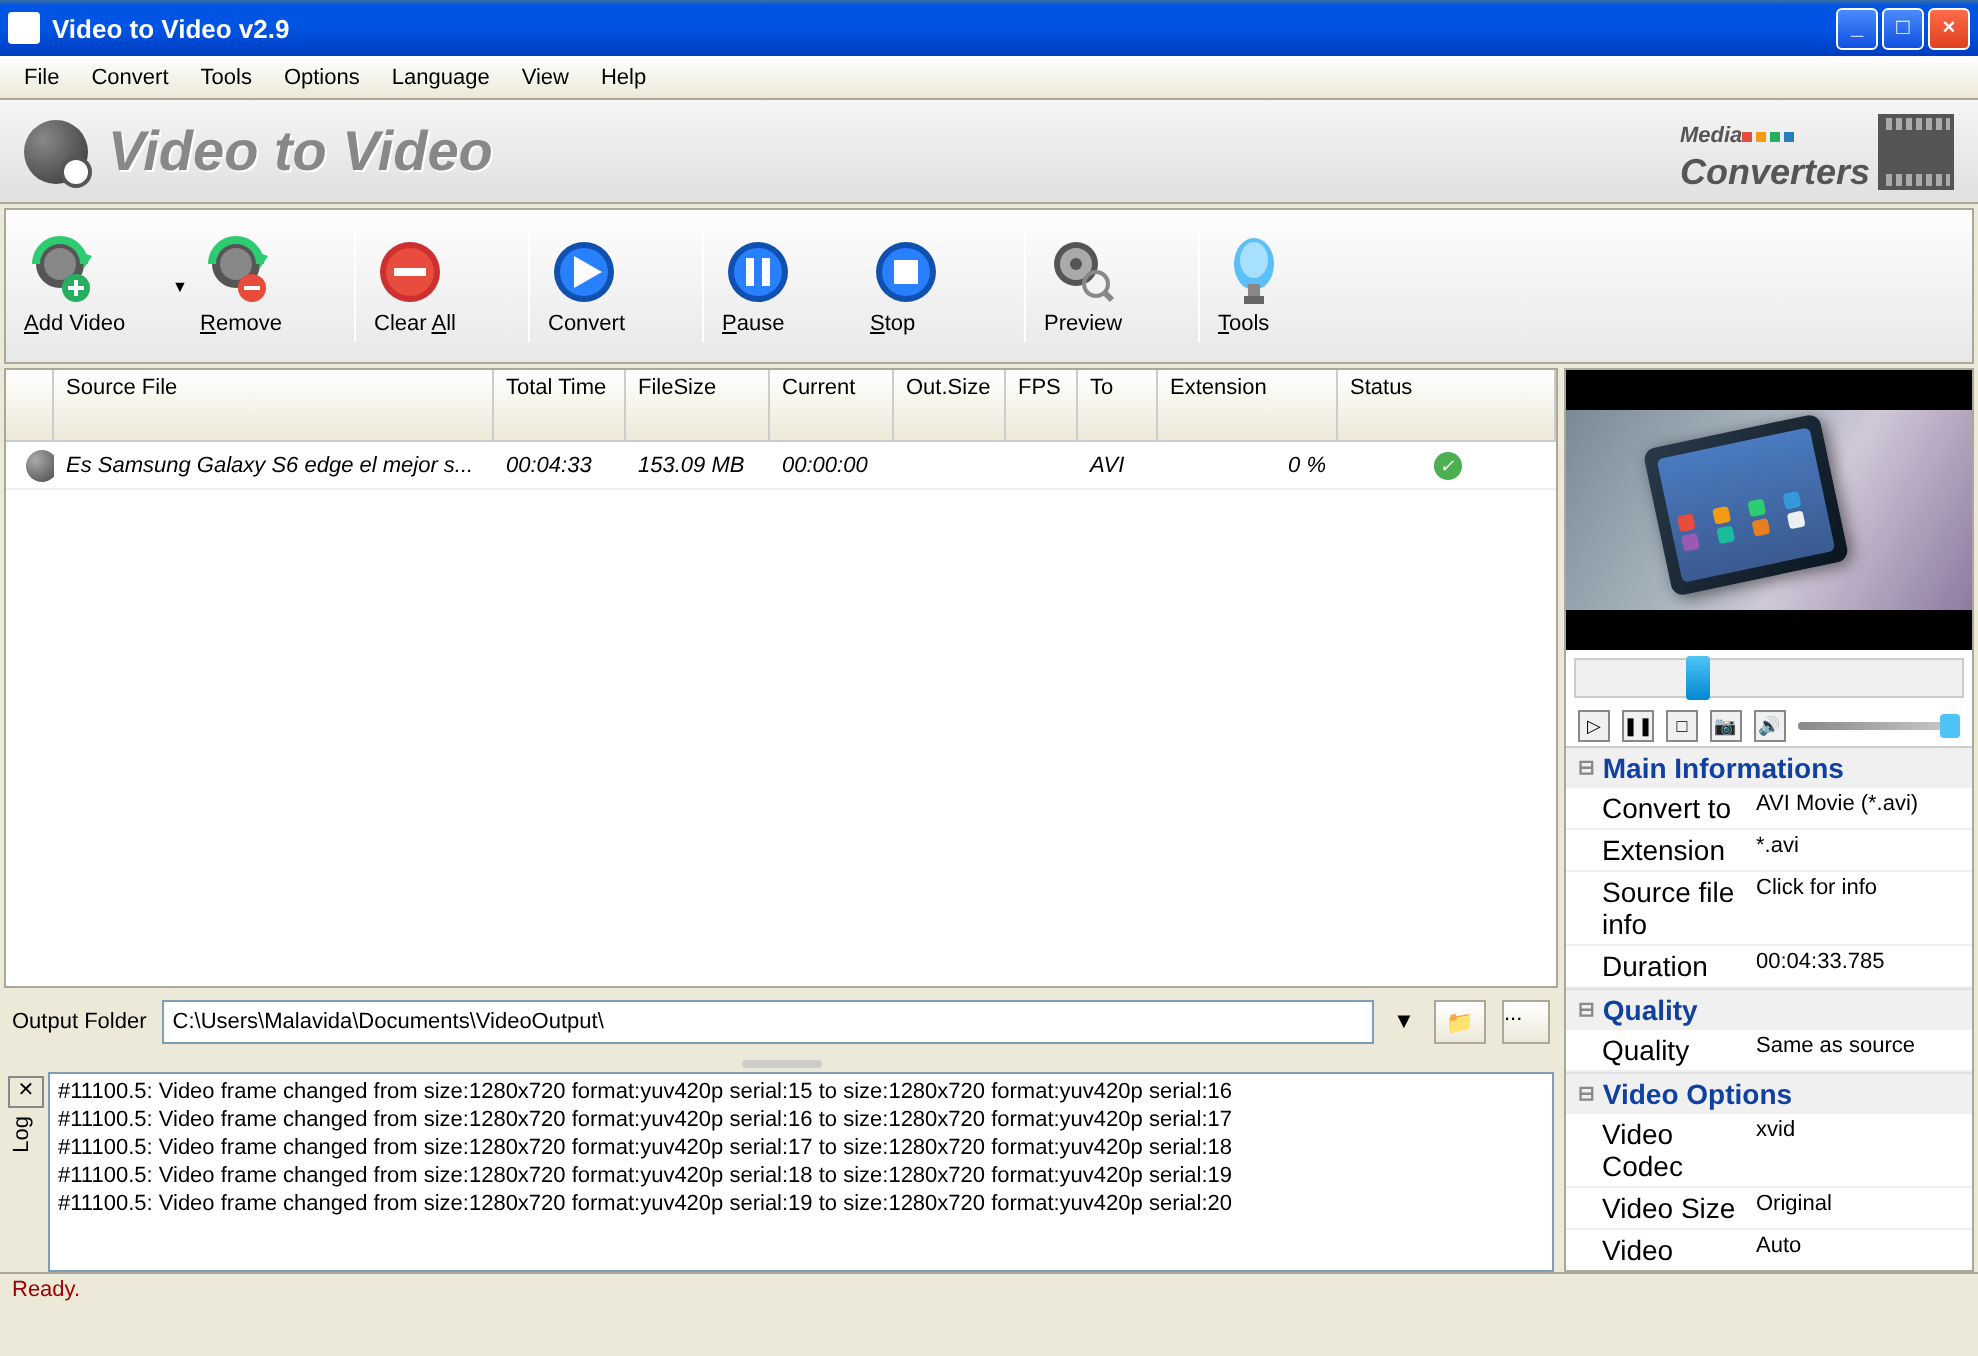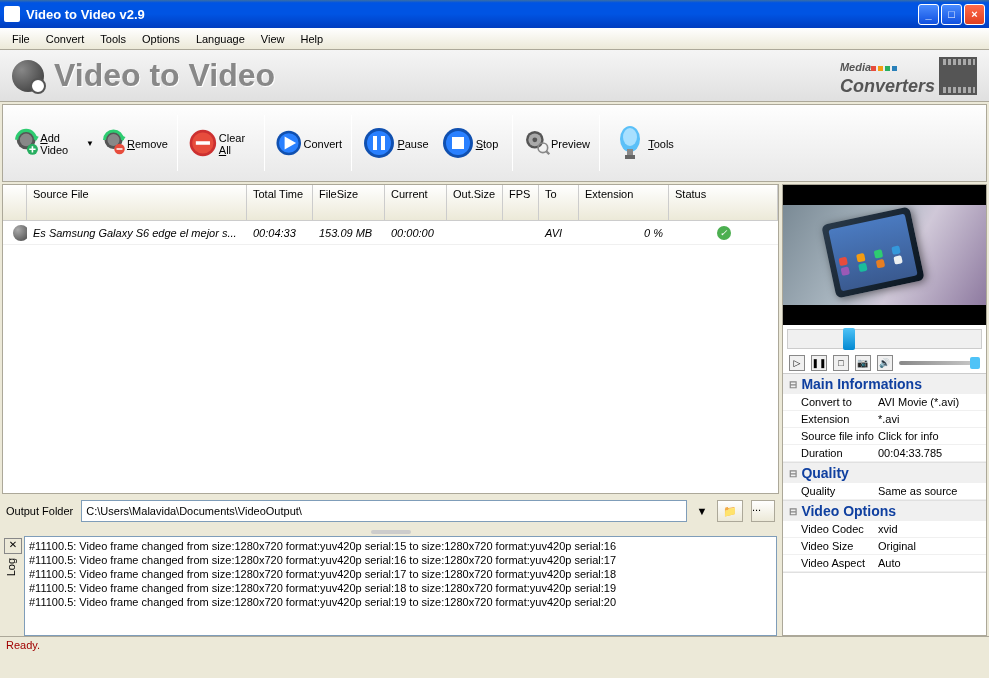--- a/index.html
+++ b/index.html
@@ -13,32 +13,32 @@
 .win-min, .win-max { background: linear-gradient(to bottom, #4a8cff, #1050e0); }
 .win-close { background: linear-gradient(to bottom, #ff6b4a, #e04020); }
 
 .menubar { height: 22px; background: linear-gradient(to bottom, #fff, #ece9d8); border-bottom: 1px solid #aca899; display: flex; align-items: center; padding: 0 4px; }
 .menu-item { padding: 2px 8px; cursor: default; }
 
 .banner { height: 52px; background: linear-gradient(to bottom, #f5f5f5, #e0e0e0); border-bottom: 1px solid #aca899; display: flex; align-items: center; padding: 0 12px; justify-content: space-between; }
 .banner-left { display: flex; align-items: center; gap: 10px; }
 .banner-logo { width: 32px; height: 32px; border-radius: 50%; background: radial-gradient(circle at 30% 30%, #888, #333); position: relative; }
 .banner-logo::after { content: ''; position: absolute; right: -2px; bottom: -2px; width: 12px; height: 12px; border-radius: 50%; border: 2px solid #555; background: white; }
-.banner-title { font-size: 32px; font-weight: bold; color: #888; text-shadow: 1px 1px 0 #fff; }
+.banner-title { font-size: 28px; font-weight: bold; font-style: italic; color: #888; text-shadow: 1px 1px 0 #fff; }
 .banner-right { display: flex; align-items: center; gap: 4px; }
 .mc-logo { font-size: 18px; font-style: italic; font-weight: bold; color: #555; }
 .mc-dots { display: inline-flex; gap: 2px; }
 .mc-dot { width: 5px; height: 5px; }
 .filmstrip { width: 38px; height: 38px; background: #555; position: relative; }
 .filmstrip::before, .filmstrip::after { content: ''; position: absolute; left: 2px; right: 2px; height: 6px; background: repeating-linear-gradient(to right, #555 0, #555 2px, #aaa 2px, #aaa 5px); }
 .filmstrip::before { top: 2px; }
 .filmstrip::after { bottom: 2px; }
 
 .toolbar { height: 78px; background: linear-gradient(to bottom, #fefefe, #e8e8e8); border: 1px solid #aca899; margin: 2px; display: flex; align-items: center; padding: 0 8px; gap: 4px; }
-.tool-btn { display: flex; flex-direction: row; align-items: center; justify-content: center; width: 70px; height: 64px; border: 1px solid transparent; border-radius: 4px; cursor: default; }
+.tool-btn { display: flex; flex-direction: column; align-items: flex-start; justify-content: center; width: 70px; height: 64px; border: 1px solid transparent; border-radius: 4px; cursor: default; }
 .tool-icon { width: 36px; height: 36px; display: flex; align-items: center; justify-content: center; }
 .tool-label { font-size: 11px; margin-top: 2px; text-decoration: underline; text-decoration-color: transparent; }
 .tool-label .ul { text-decoration: underline; }
 .tool-sep { width: 1px; height: 56px; background: #ccc; border-right: 1px solid #fff; margin: 0 4px; }
 .dropdown-arrow { width: 10px; display: flex; align-items: center; justify-content: center; font-size: 8px; }
 
 .main-row { display: flex; height: 452px; margin: 0 2px; gap: 3px; }
 .left-col { flex: 1; display: flex; flex-direction: column; }
 .right-col { width: 205px; display: flex; flex-direction: column; border: 1px solid #aca899; background: #fff; }
 
@@ -79,21 +79,21 @@
 .player-ctrls { display: flex; align-items: center; padding: 2px 6px; gap: 6px; border-bottom: 1px solid #ccc; }
 .pc-btn { width: 16px; height: 16px; display: flex; align-items: center; justify-content: center; border: 1px solid #888; background: #f0f0f0; font-size: 9px; cursor: default; }
 .vol-slider { flex: 1; height: 4px; background: linear-gradient(to right, #888, #ccc); position: relative; border-radius: 2px; }
 .vol-thumb { position: absolute; right: 0; top: -4px; width: 10px; height: 12px; background: #4fc3f7; border-radius: 2px; }
 
 .info-panel { flex: 1; overflow-y: auto; }
 .info-section { border-bottom: 1px solid #e0e0e0; }
 .info-header { background: #f0f0f0; padding: 2px 6px; font-weight: bold; color: #1040a0; display: flex; align-items: center; font-size: 14px; }
 .info-header::before { content: '⊟'; margin-right: 4px; color: #888; font-size: 10px; }
 .info-row { display: flex; padding: 2px 0; border-bottom: 1px solid #f0f0f0; }
-.info-key { width: 95px; padding-left: 18px; font-size: 11px; }
+.info-key { width: 95px; padding-left: 18px; font-size: 14px; }
 .info-val { flex: 1; font-size: 11px; }
 
 svg { width: 100%; height: 100%; }
 </style>
 </head>
 <body>
 
 <div class="titlebar">
   <div class="titlebar-icon"></div>
   <div class="titlebar-text">Video to Video v2.9</div>

